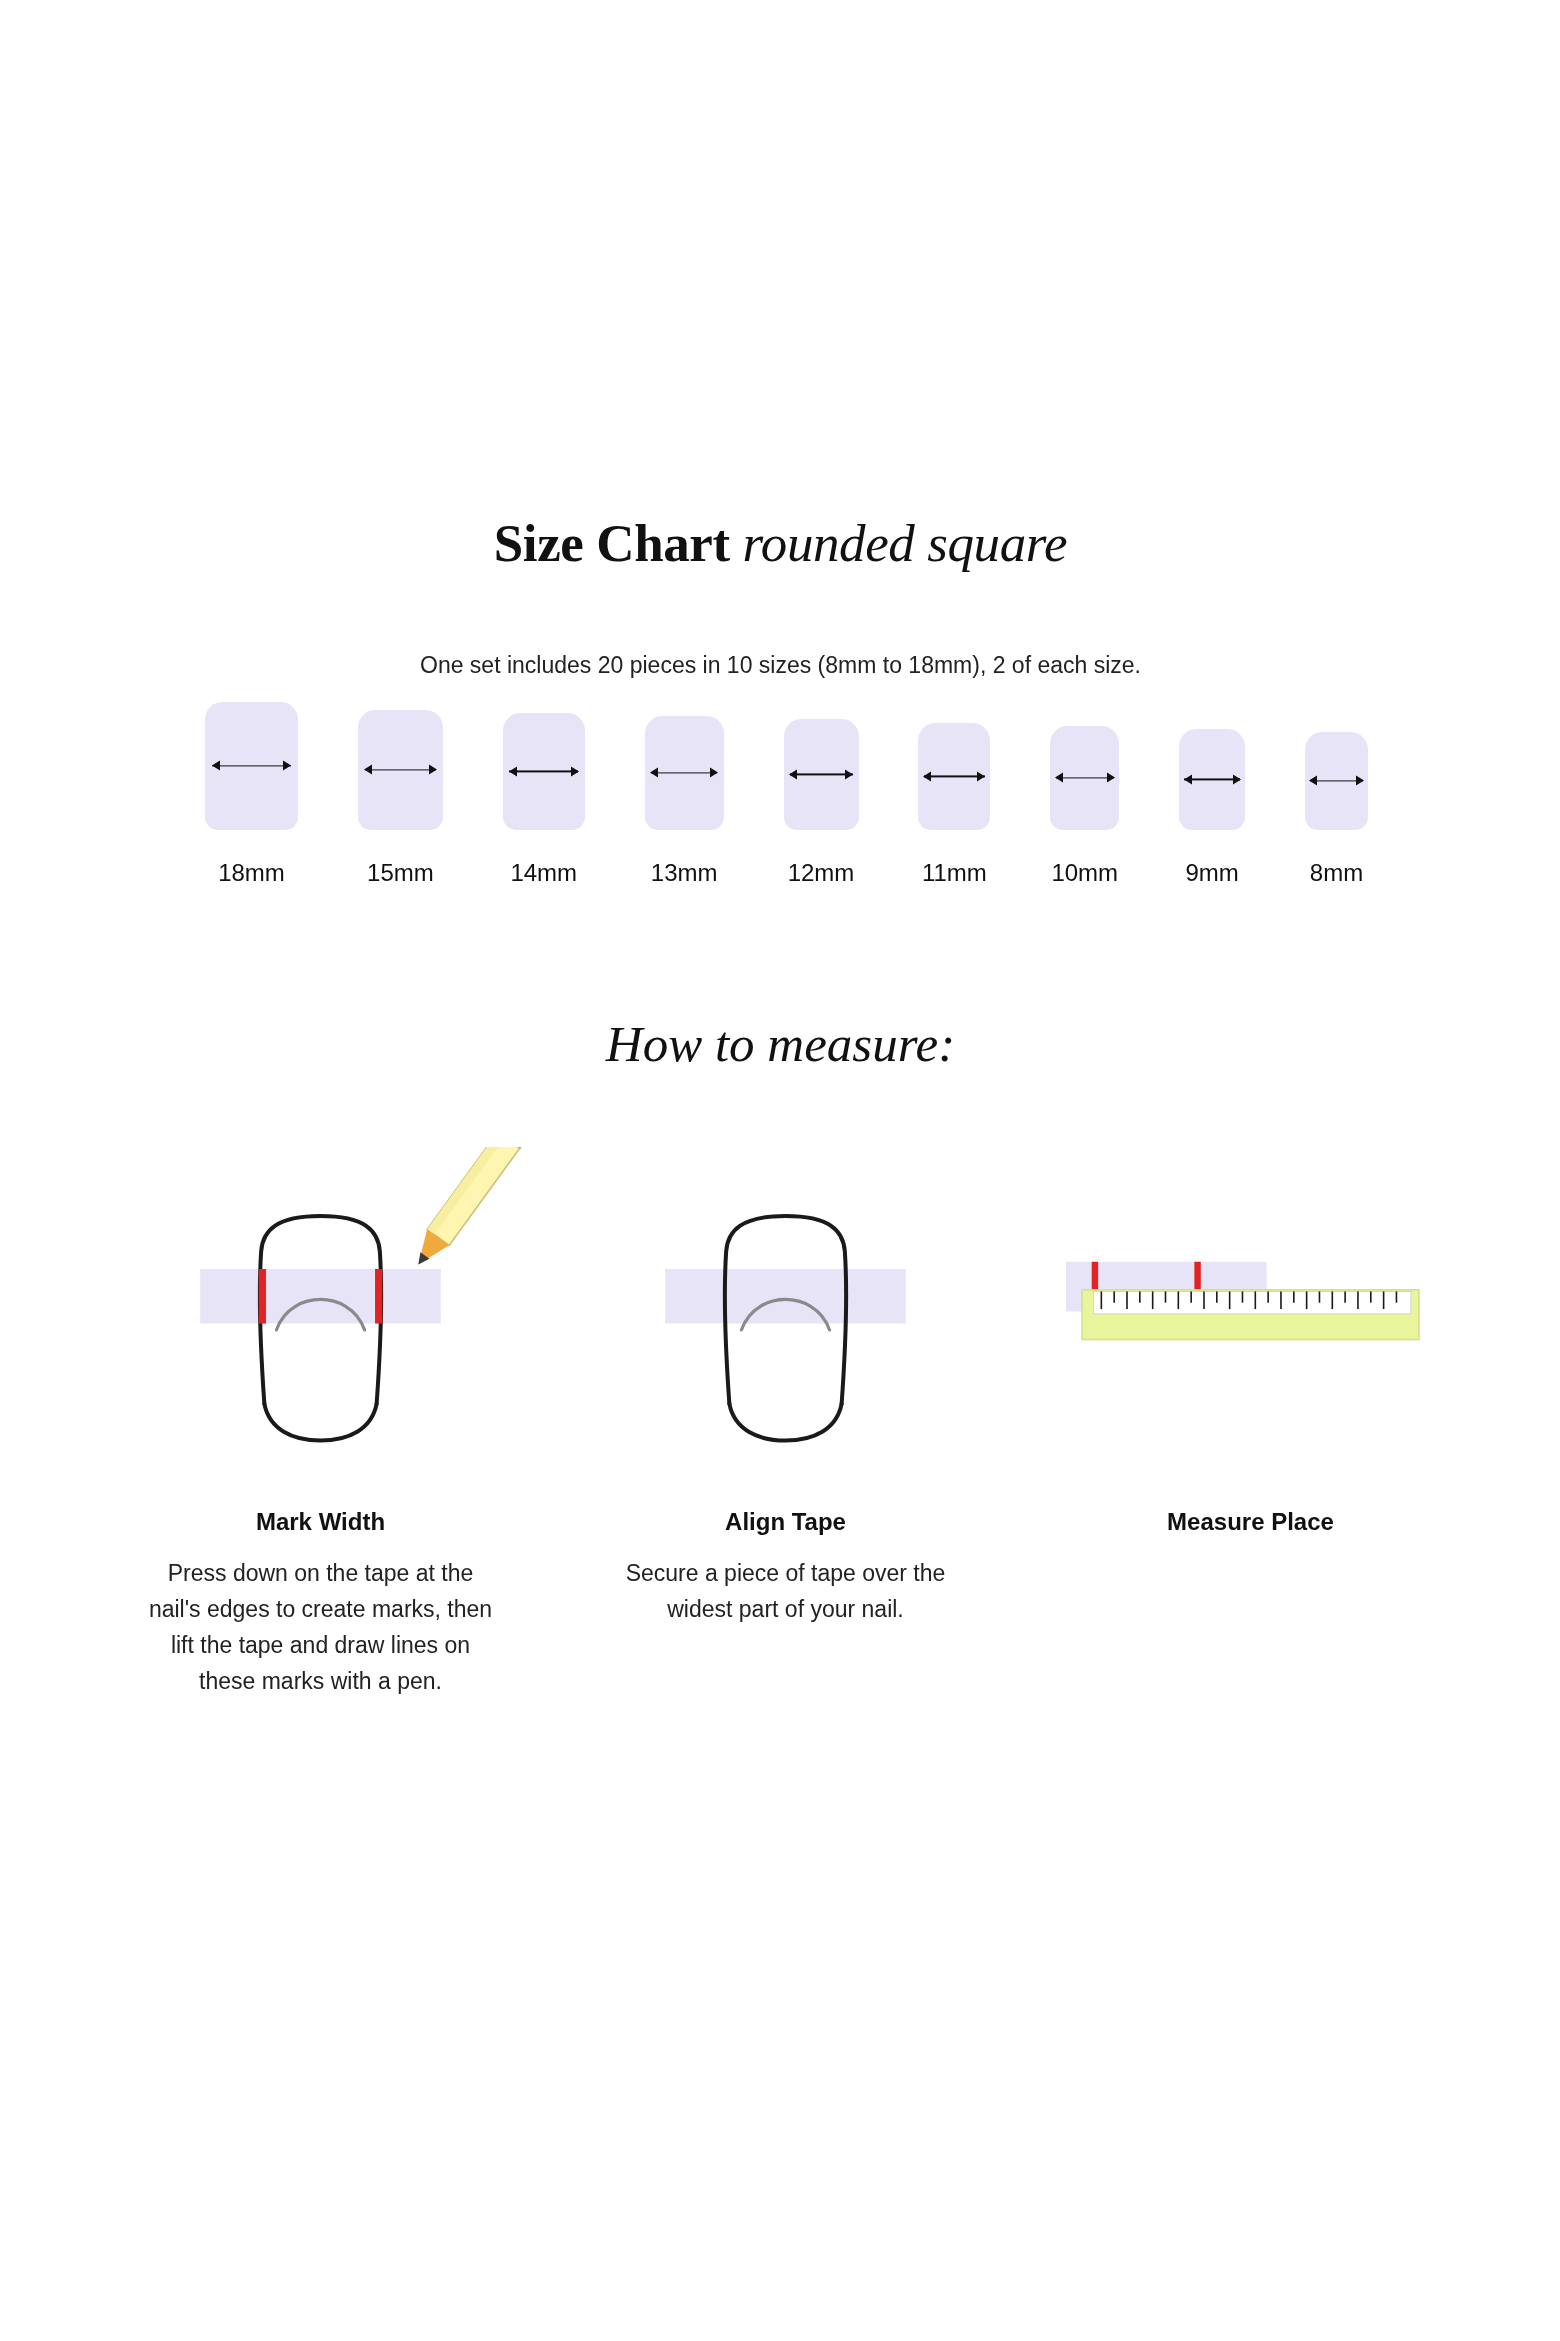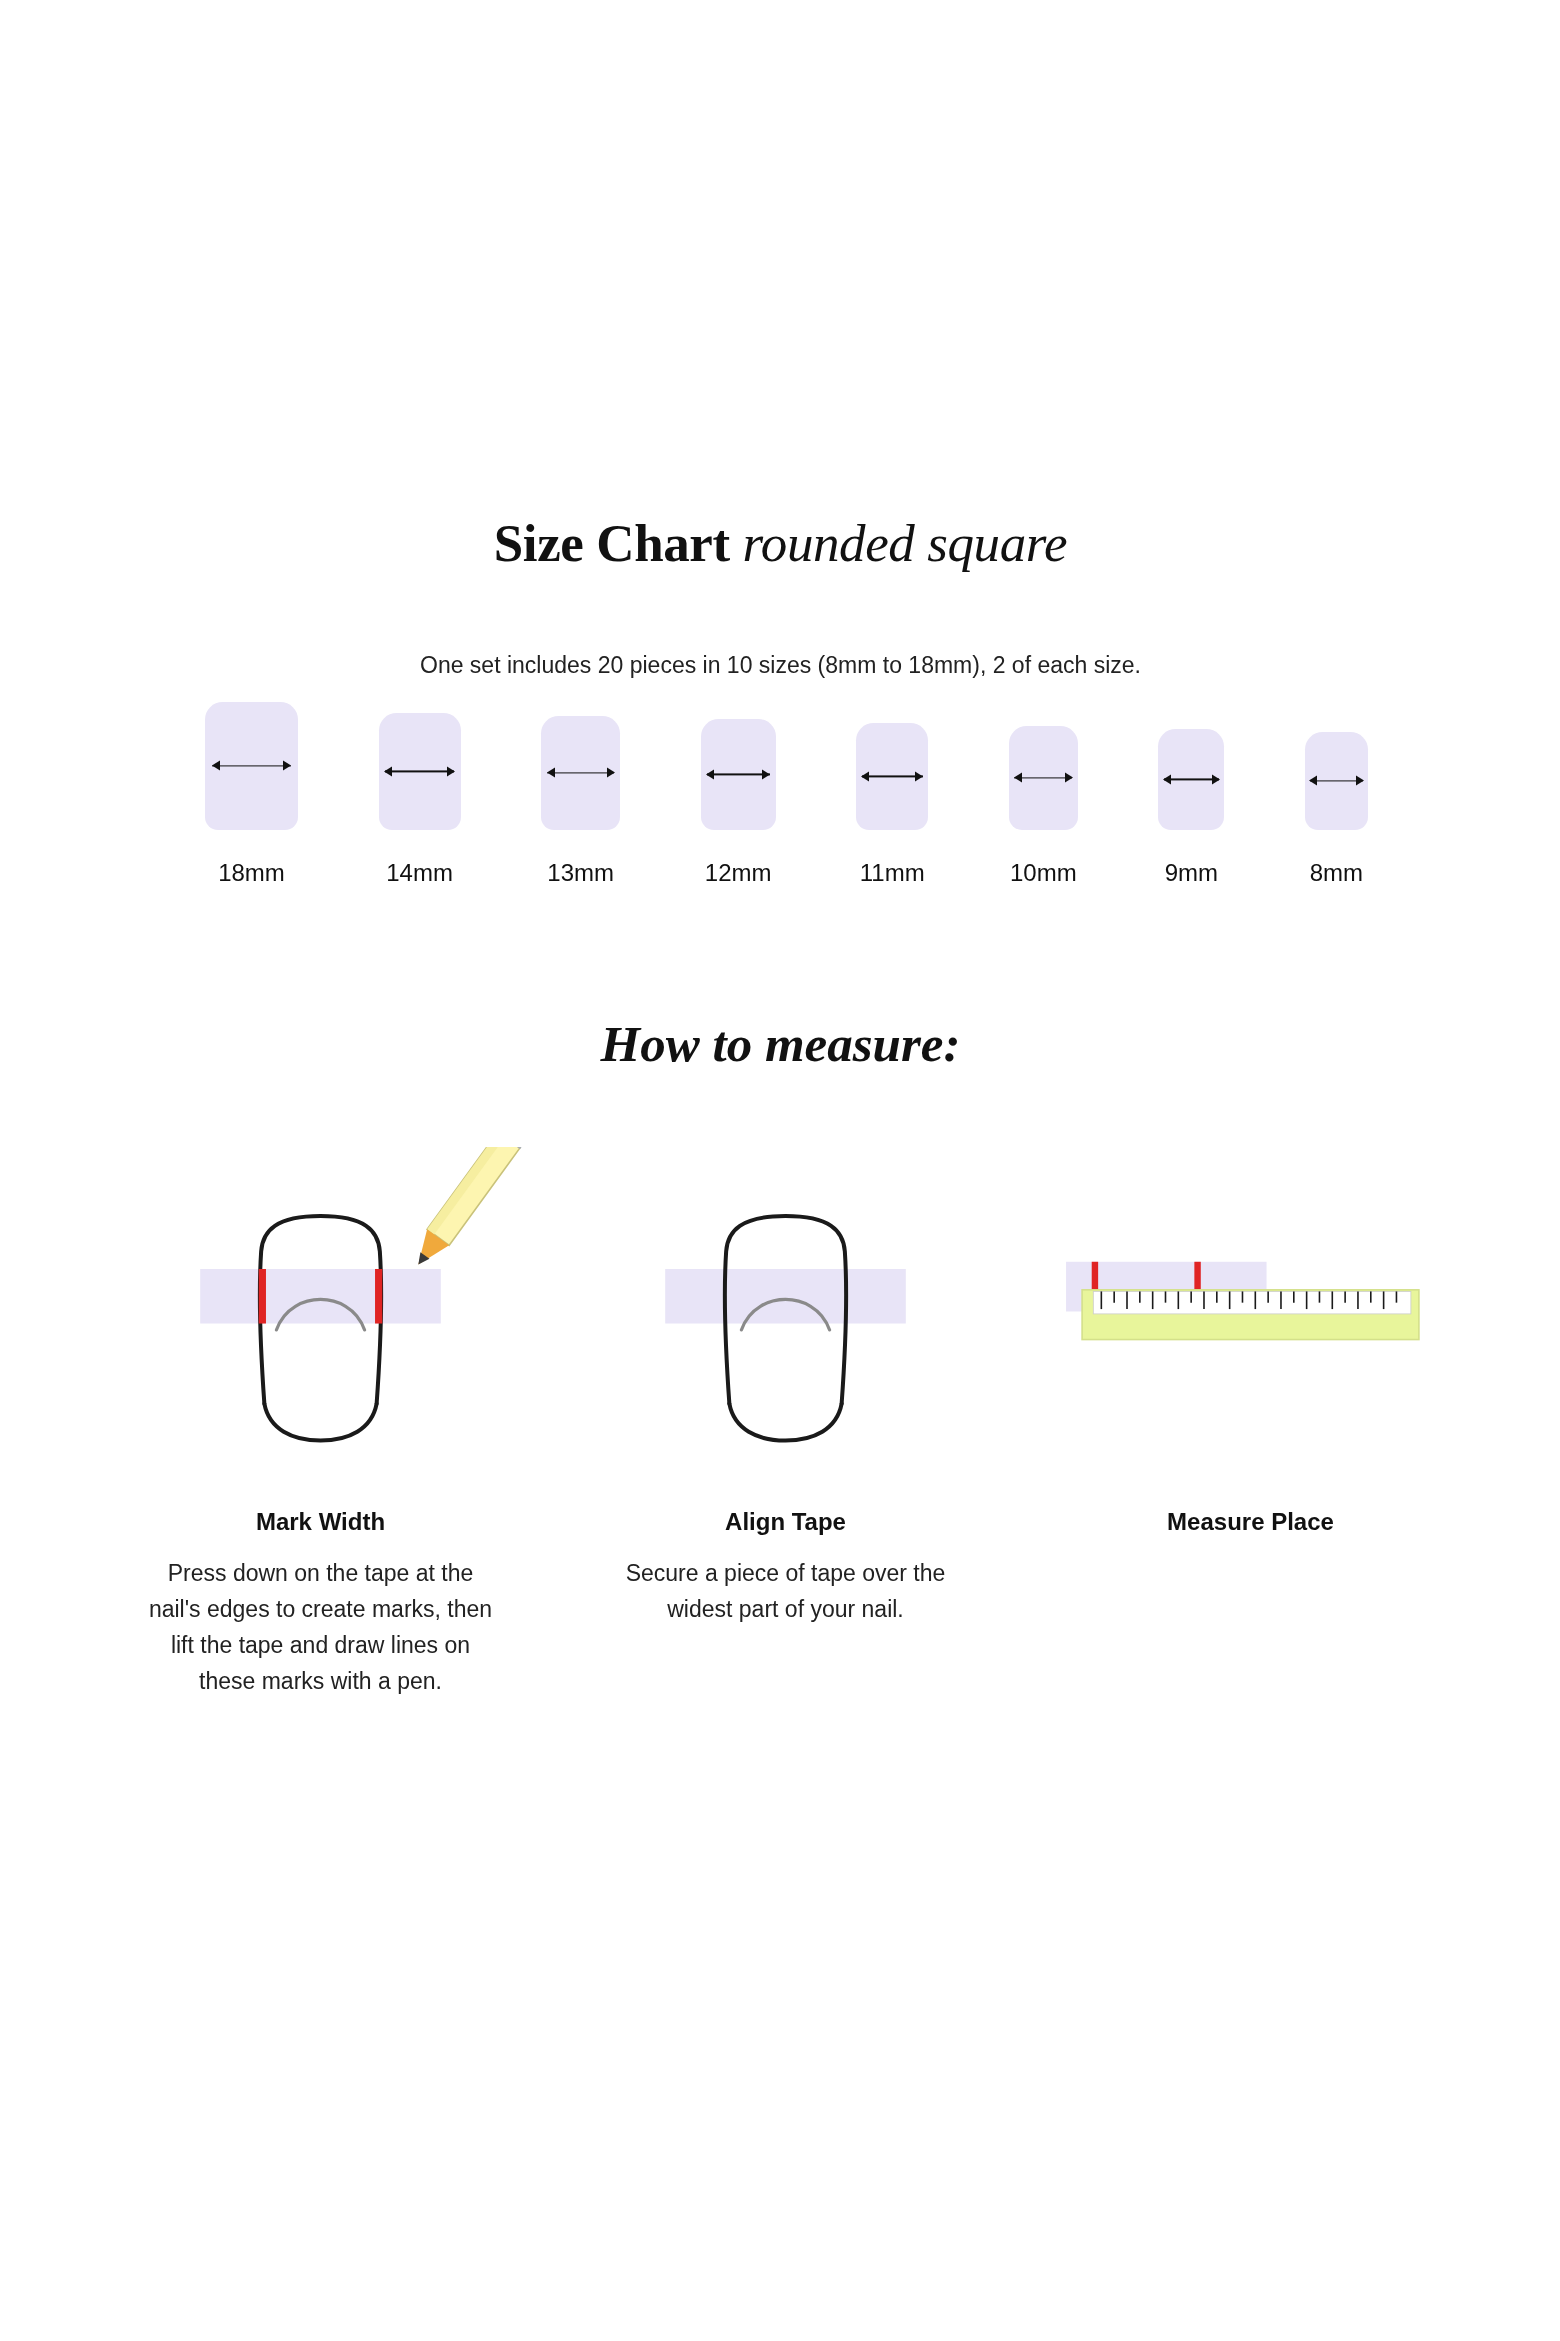--- a/index.html
+++ b/index.html
@@ -109,21 +109,21 @@
 
   
   .how-title {
     position: absolute;
     top: 1015px;
     left: 0;
     width: 1561px;
     text-align: center;
     font-family: "Liberation Serif", serif;
     font-size: 51px;
-    font-weight: 700;
+    font-weight: 400;
     font-style: italic;
     color: #111111;
   }
 
   .steps {
     position: absolute;
     top: 1147px;
     left: 112px;
     width: 1347px;
     display: flex;
@@ -173,20 +173,30 @@
         <div class="arrow-wrap">
           <div class="arrow-line"></div>
           <div class="arrow-head left"></div>
           <div class="arrow-head right"></div>
         </div>
       </div>
       <div class="nail-label">18mm</div>
     </div>
 
 
+    <div class="nail-cell">
+      <div class="nail-swatch" style="width:85px;height:120px;">
+        <div class="arrow-wrap">
+          <div class="arrow-line"></div>
+          <div class="arrow-head left"></div>
+          <div class="arrow-head right"></div>
+        </div>
+      </div>
+      <div class="nail-label">15mm</div>
+    </div>
 
     <div class="nail-cell">
       <div class="nail-swatch" style="width:82px;height:117px;">
         <div class="arrow-wrap">
           <div class="arrow-line"></div>
           <div class="arrow-head left"></div>
           <div class="arrow-head right"></div>
         </div>
       </div>
       <div class="nail-label">14mm</div>

